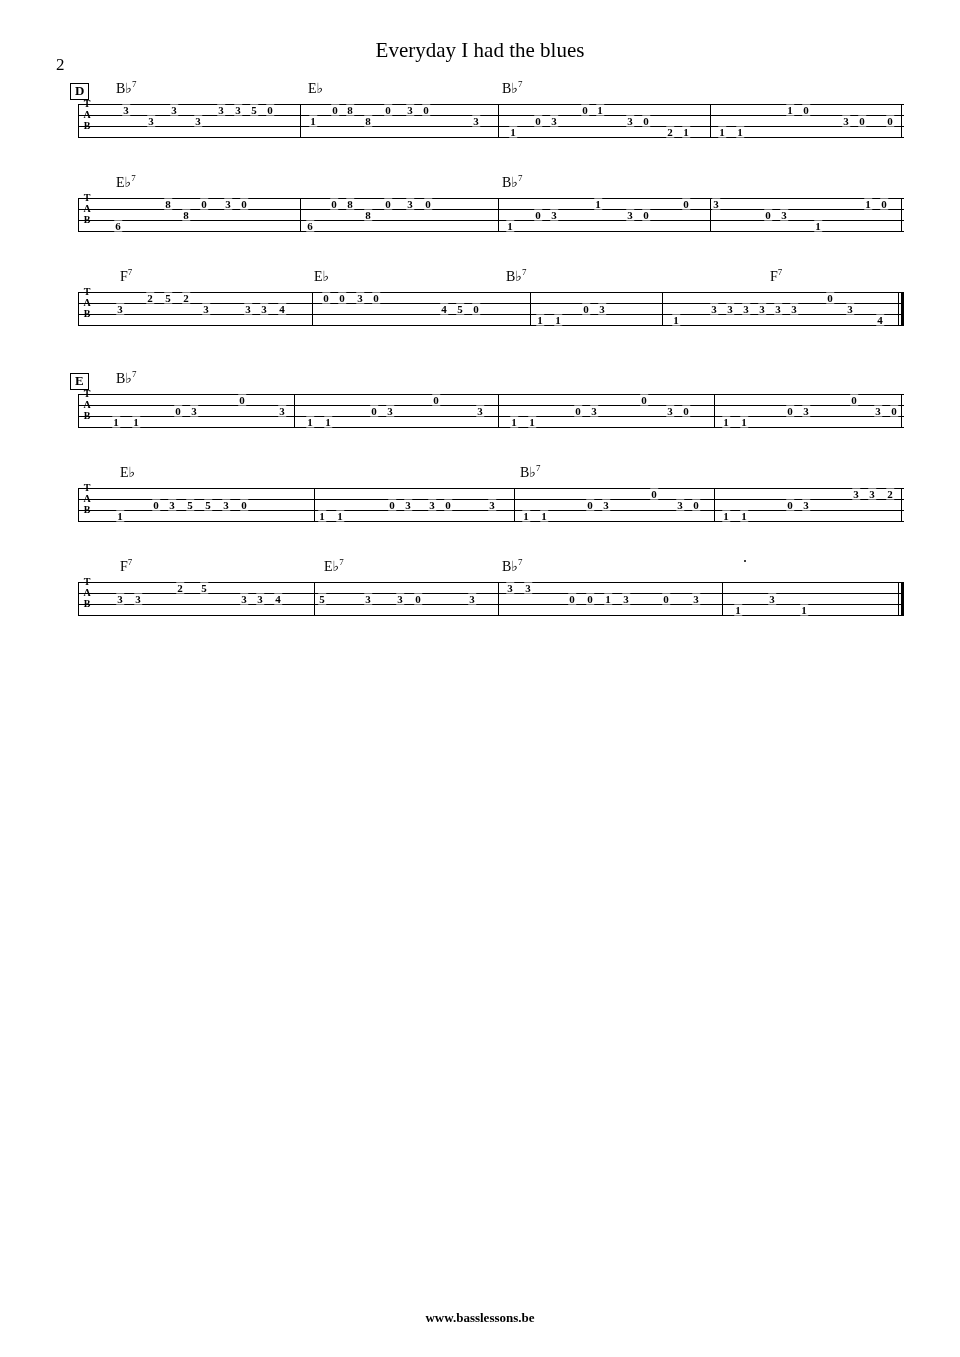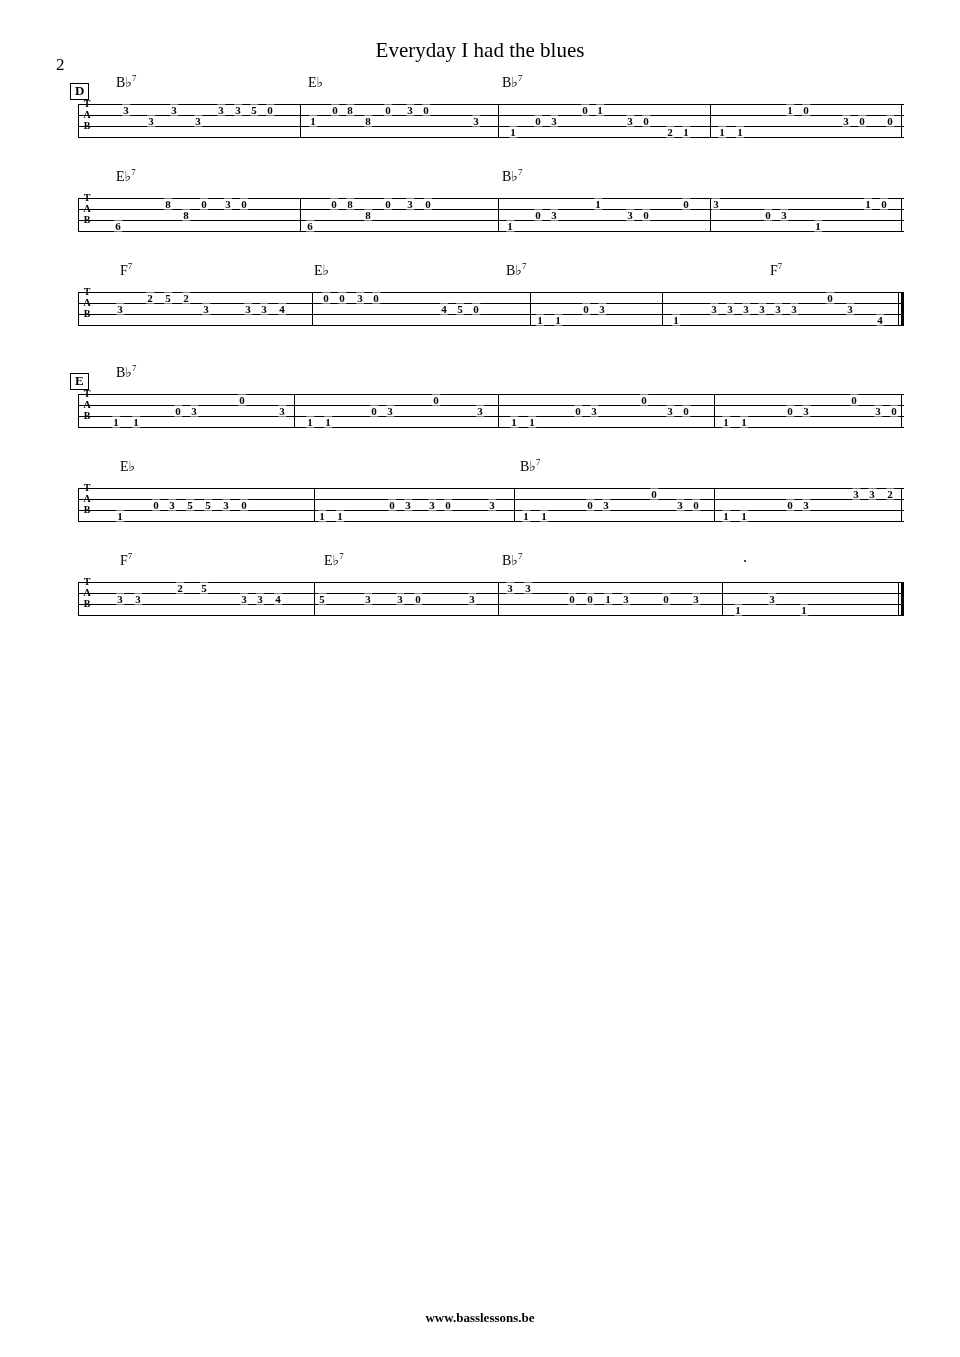--- a/index.html
+++ b/index.html
@@ -46,21 +46,21 @@
     position: absolute;
     left: 78px;
     width: 826px;
   }
   .system-chordrow {
     position: relative;
     height: 20px;
   }
   .chord {
     position: absolute;
-    bottom: 8px;
+    bottom: 2px;
     font-size: 14px;
     white-space: nowrap;
     line-height: 1;
   }
   .chord sup {
     font-size: 9px;
     vertical-align: super;
   }
   .rehearsal {
     position: absolute;

